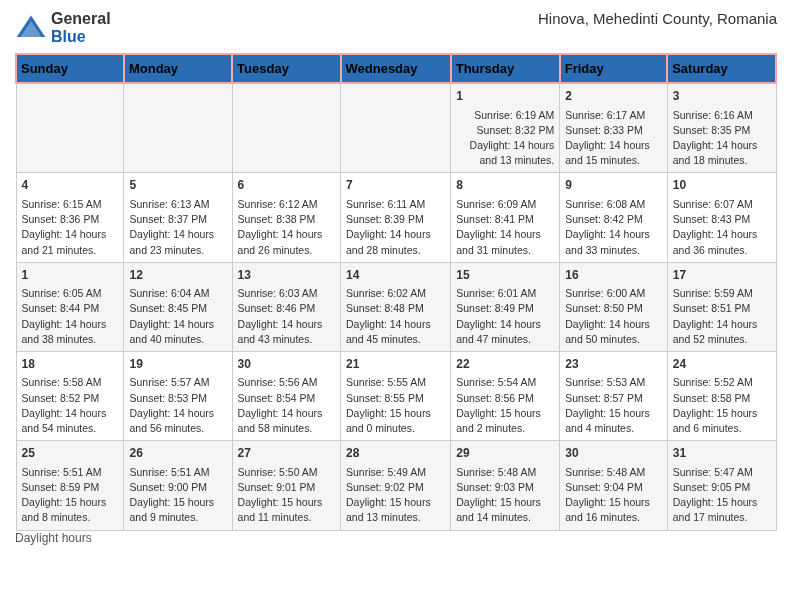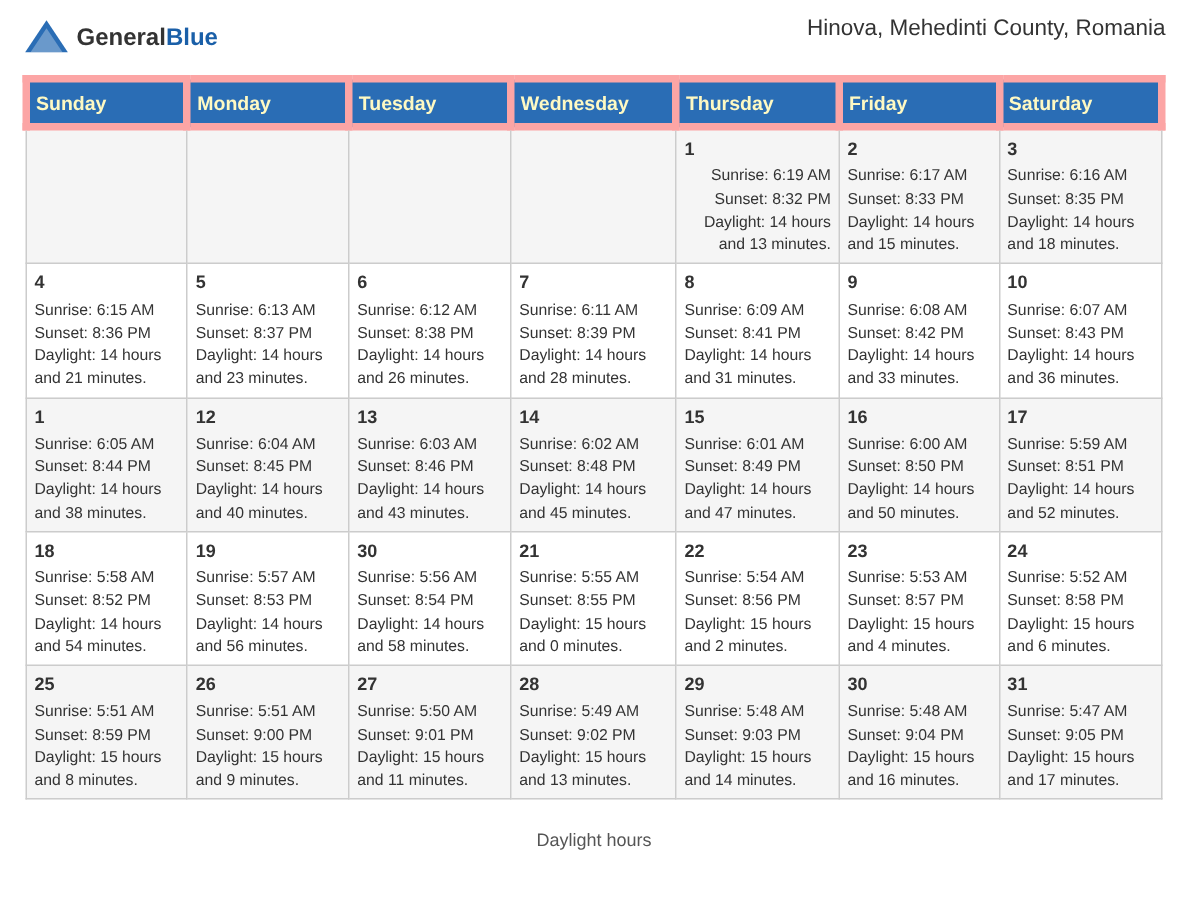--- a/index.html
+++ b/index.html
@@ -16,21 +16,21 @@
       align-items: flex-start;
       margin-bottom: 8px;
     }
     .logo {
       display: flex;
       align-items: center;
       gap: 4px;
     }
     .logo-text {
       display: flex;
-      flex-direction: row;
+      flex-direction: column;
       line-height: 1.1;
     }
     .logo-general {
       font-size: 16px;
       font-weight: bold;
       color: #333;
     }
     .logo-blue {
       font-size: 16px;
       font-weight: bold;
@@ -52,26 +52,26 @@
       font-size: 15px;
       color: #333;
     }
     table {
       width: 100%;
       border-collapse: collapse;
       font-size: 11px;
     }
     thead tr th {
       background-color: #2a6db5;
-      color: #fef9c3;
+      color: #000000;
       padding: 6px 4px;
       text-align: left;
       font-size: 13px;
       font-weight: bold;
-      border: 5px solid #fca5a5;
+      border: 2px solid #fca5a5;
     }
     tbody tr td {
       border: 1px solid #ccc;
       vertical-align: top;
       padding: 4px 5px;
       height: 80px;
       width: 113px;
       color: #333;
       line-height: 1.45;
     }
@@ -88,24 +88,24 @@
       margin-bottom: 2px;
     }
     .day-info {
       font-size: 10.5px;
       color: #333;
     }
     .empty-cell {
       background-color: #f5f5f5;
     }
     .footer {
-      margin-top: 20px;
+      margin-top: 0;
       font-size: 12px;
       color: #555;
-      text-align: center;
+      text-align: left;
     }
   </style>
 </head>
 <body>
 
 <div class="header">
   <div class="logo">
     <svg class="logo-icon" viewBox="0 0 36 36">
       <polygon points="18,4 34,28 2,28" fill="#2a6db5"></polygon>
       <polygon points="18,10 30,28 6,28" fill="#fff" opacity="0.3"></polygon>

